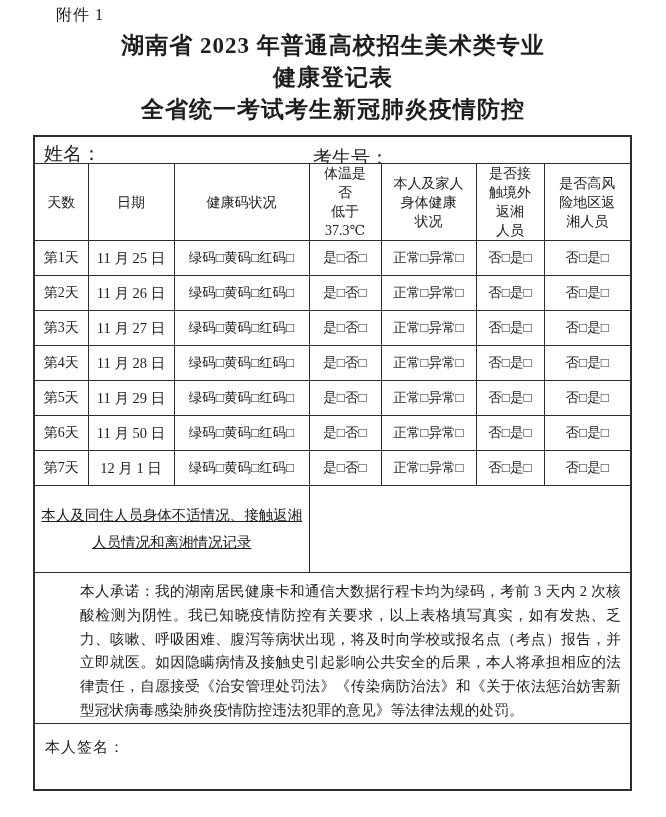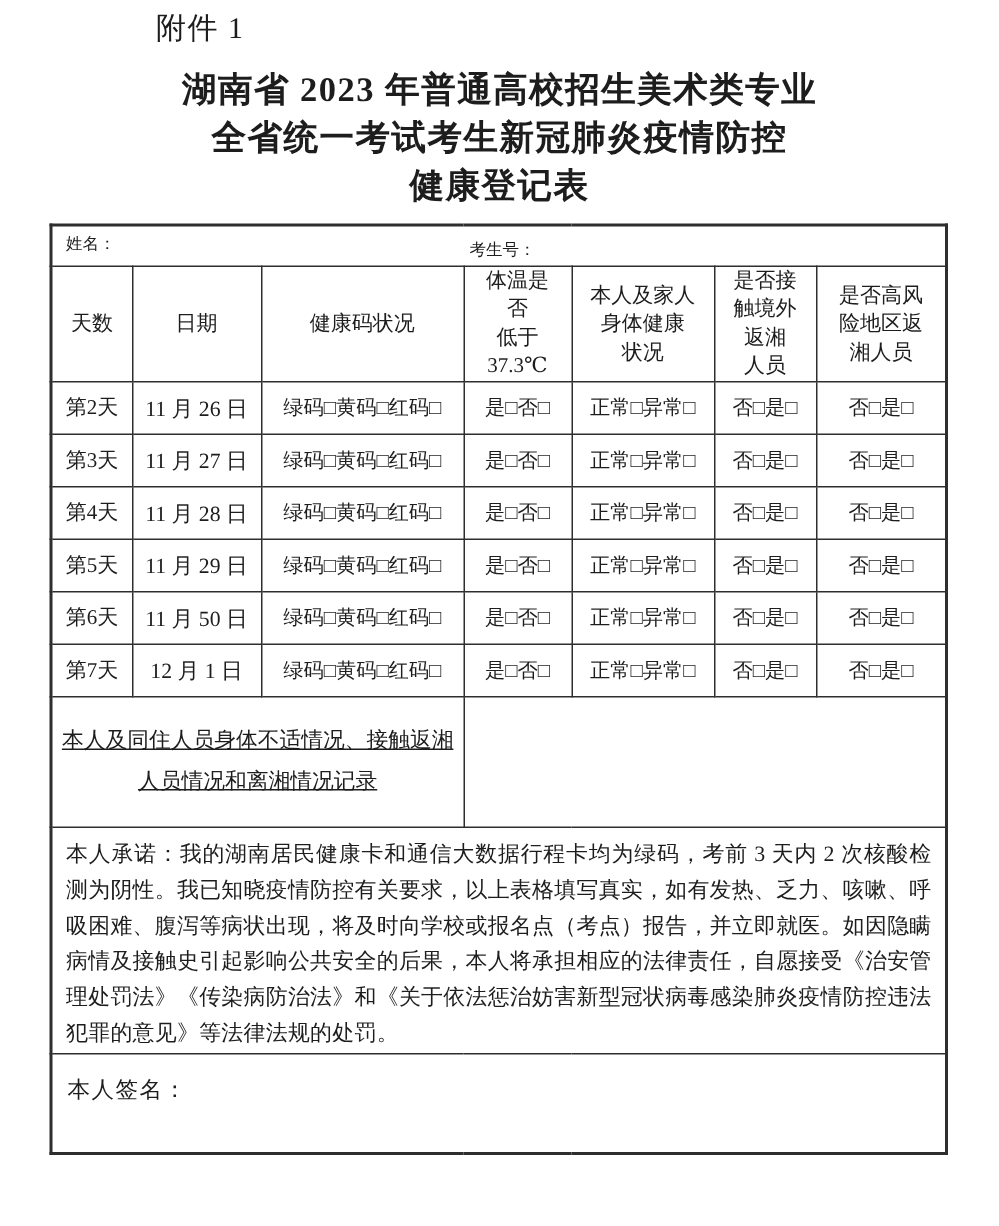--- a/index.html
+++ b/index.html
@@ -15,31 +15,30 @@
     position: relative;
     overflow: hidden;
   }
   .sheet {
     position: absolute;
     inset: 0;
     background: #ffffff;
   }
   .attachment {
     padding: 5px 0 0 56px;
-    font-size: 20px;
+    font-size: 16px;
     letter-spacing: 1px;
     height: 22px;
-    margin-left: 48px;
   }
   .title-block {
     text-align: center;
     font-weight: bold;
     font-size: 23px;
     line-height: 32px;
-    margin-top: 17px;
+    margin-top: 3px;
     letter-spacing: 1px;
   }
   table.health-table {
     border-collapse: collapse;
     table-layout: fixed;
     width: 597px;
     margin: 9px 0 0 33px;
     border: 2px solid #2e2e2e;
   }
   table.health-table td, table.health-table th {
@@ -47,21 +46,21 @@
     padding: 0;
     text-align: center;
     vertical-align: middle;
     font-weight: normal;
     overflow: hidden;
   }
   tr.name-row td {
     height: 26px;
     text-align: left;
     position: relative;
-    font-size: 11px;
+    font-size: 19px;
   }
   .name-label { position: absolute; left: 9px; top: 4px; }
   .candidate-label { position: absolute; left: 278px; top: 8px; }
   tr.header-row th {
     height: 72px;
     font-size: 14px;
     line-height: 19px;
     white-space: pre-line;
   }
   .temp-bold { font-weight: normal; display: block; }
@@ -72,20 +71,21 @@
   td.note-label {
     font-size: 14.5px;
     line-height: 27px;
     white-space: pre-line;
     text-decoration: underline;
   }
   tr.pledge-row td {
     height: 142px;
     vertical-align: top;
     text-align: justify;
+    padding-left: 36px;
   }
   .pledge-text {
     margin: 0;
     padding: 7px 9px 0 9px;
     font-size: 14.6px;
     line-height: 23.8px;
     text-align: justify;
     letter-spacing: 0.2px;
   }
   tr.signature-row td {
@@ -99,22 +99,22 @@
 </style>
 </head>
 <body>
 
 <div class="sheet">
 
   <div class="attachment">附件 1</div>
 
   <div class="title-block">
     <div>湖南省 2023 年普通高校招生美术类专业</div>
+    <div>健康登记表</div>
     <div>全省统一考试考生新冠肺炎疫情防控</div>
-    <div>健康登记表</div>
   </div>
 
   <table class="health-table">
     <colgroup>
       <col style="width:54px">
         <col style="width:86px">
         <col style="width:135px">
       <col style="width:72px">
         <col style="width:95px">
         <col style="width:68px">
@@ -142,20 +142,29 @@
       <th>是否接
 触境外
 返湘
 人员</th>
       <th>是否高风
 险地区返
 湘人员</th>
     </tr>
 
     <tr class="data-row">
+      <td class="day-cell">第1天</td>
+      <td class="date-cell">11 月 25 日</td>
+      <td>绿码□黄码□红码□</td>
+      <td>是□否□</td>
+      <td>正常□异常□</td>
+      <td>否□是□</td>
+      <td>否□是□</td>
+    </tr>
+    <tr class="data-row">
       <td class="day-cell">第2天</td>
       <td class="date-cell">11 月 26 日</td>
       <td>绿码□黄码□红码□</td>
       <td>是□否□</td>
       <td>正常□异常□</td>
       <td>否□是□</td>
       <td>否□是□</td>
     </tr>
     <tr class="data-row">
       <td class="day-cell">第3天</td>

